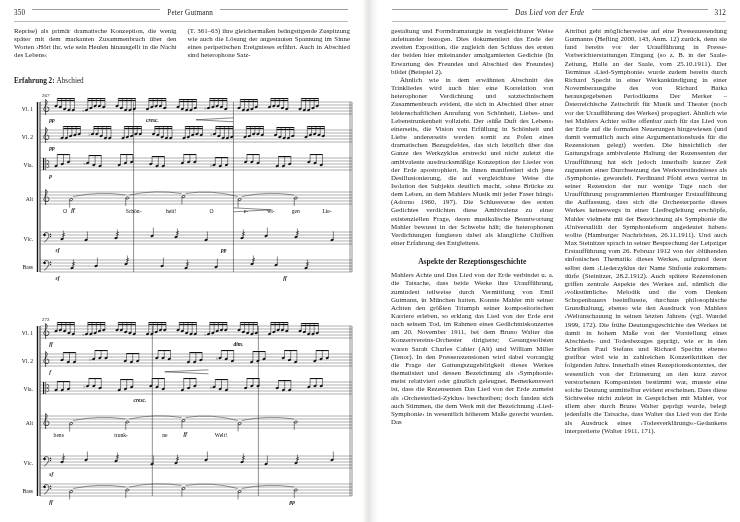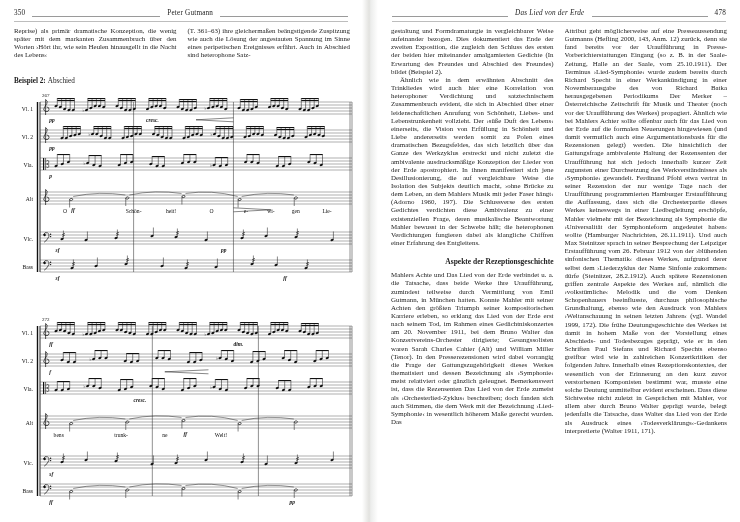--- a/index.html
+++ b/index.html
@@ -3,34 +3,34 @@
 <meta charset="utf-8">
 <style>
   *{box-sizing:border-box}
   html,body{margin:0;padding:0}
   body{width:740px;height:522px;overflow:hidden;background:#f4f4f2;
        font-family:"Liberation Serif","DejaVu Serif",serif;color:#1c1c1c}
   .spread{display:flex;width:740px;height:522px}
   .page{position:relative;width:362px;height:522px;background:#ffffff}
   .gutter{width:16px;height:522px;
           background:linear-gradient(90deg,#ffffff 0%,#e2e2df 45%,#ecedec 55%,#ffffff 100%)}
-  .pagehead{position:absolute;top:9px;left:14px;right:14px;display:flex;align-items:flex-end;
+  .pagehead{position:absolute;top:9px;left:14px;right:14px;display:flex;align-items:flex-start;
             gap:7px;font-size:7.2px;letter-spacing:.2px;white-space:nowrap}
   .hrule{flex:1;height:0;border-top:0.7px solid #9a9a9a}
   .headrule{position:absolute;top:20.5px;left:14px;right:14px;border-top:0.6px solid #bdbdbd}
   .runhead.it{font-style:italic}
   .topcols{position:absolute;top:27px;left:14px;right:12px;display:flex;gap:11px}
   .textcol{flex:1;text-align:justify;font-size:6.9px;line-height:8.15px}
   .exlabel{position:absolute;top:77px;left:14px;font-size:7.2px}
   .exlabel .bd{font-weight:bold;margin-right:2px}
   .cols{position:absolute;top:27px;left:13px;right:13px;bottom:7px;display:flex;gap:11px;overflow:hidden}
   .pagecol{overflow:hidden}
   .par{margin:0}
   .par.ind{text-indent:9px}
-  .par.h{font-weight:bold;font-size:7.5px;line-height:9px;margin:10px 0 5px;text-align:right;text-indent:0}
+  .par.h{font-weight:bold;font-size:7.5px;line-height:9px;margin:10px 0 5px;text-align:center;text-indent:0}
   .it{}
   .bd{font-weight:bold}
   #scoresvg{position:absolute;top:88px;left:10px}
   #scoresvg text{font-family:"Liberation Serif","DejaVu Serif",serif;fill:#111}
   #scoresvg .dyn{font-style:italic;font-weight:bold}
   #scoresvg .acc{font-family:"DejaVu Sans",sans-serif}
 </style>
 </head>
 <body>
 
@@ -48,21 +48,21 @@
     <div class="topcols">
       <div class="textcol">
           <div class="par"><span>Reprise) als primär dramatische Konzeption, die wenig später mit dem markanten Zusammenbruch über den Worten ›Hört ihr, wie sein Heulen hinausgellt in die Nacht des Lebens‹</span></div>
         </div>
       <div class="textcol">
           <div class="par"><span>(T. 361–63) ihre gleichermaßen beängstigende Zuspitzung wie auch die Lösung der angestauten Spannung im Sinne eines peripetischen Ereignisses erfährt. Auch in </span><span class="it">Abschied</span><span> sind heterophone Satz-</span></div>
         </div>
     </div>
 
     <div class="exlabel">
-      <span class="bd">Beispiel 2:</span><span class="it">Abschied</span>
+      <span class="bd">Erfahrung 2:</span><span class="it">Abschied</span>
     </div>
 
     <svg id="scoresvg" width="346" height="428" viewBox="0 0 346 428" preserveAspectRatio="xMinYMin meet">
         <g>
           <line x1="30" y1="14" x2="30" y2="184" stroke="#111" stroke-width="0.9"></line>
           <rect x="26.8" y="14" width="1.4" height="170" fill="#111"></rect>
           <text x="32" y="9" font-size="5" text-anchor="start" class="barnum">267</text>
           <line x1="123.6" y1="14" x2="123.6" y2="184" stroke="#222" stroke-width="0.5"></line>
           <line x1="223.44" y1="14" x2="223.44" y2="184" stroke="#222" stroke-width="0.5"></line>
           <line x1="342" y1="14" x2="342" y2="184" stroke="#222" stroke-width="0.5"></line>
@@ -876,21 +876,21 @@
       </svg>
   </div>
 
   <div class="gutter"></div>
 
   <div class="page">
     <div class="pagehead">
       <span class="hrule"></span>
       <span class="runhead it">Das Lied von der Erde</span>
       <span class="hrule"></span>
-      <span>478</span>
+      <span>312</span>
     </div>
     <div class="headrule"></div>
 
     <div class="cols">
       <div class="textcol pagecol">
           <div class="par"><span>gestaltung und Formdramaturgie in vergleichbarer Weise aufeinander bezogen. Dies dokumentiert das Ende der zweiten Exposition, die zugleich den Schluss des ersten der beiden hier miteinander amalgamierten Gedichte (</span><span class="it">In Erwartung des Freundes</span><span> und </span><span class="it">Abschied des Freundes</span><span>) bildet (Beispiel 2).</span></div>
           <div class="par ind"><span>Ähnlich wie in dem erwähnten Abschnitt des </span><span class="it">Trinkliedes</span><span> wird auch hier eine Korrelation von heterophoner Verdichtung und satztechnischem Zusammenbruch evident, die sich in </span><span class="it">Abschied</span><span> über einer leidenschaftlichen Anrufung von Schönheit, Liebes- und Lebenstrunkenheit vollzieht. Der ›süße Duft des Lebens‹ einerseits, die Vision von Erfüllung in Schönheit und Liebe andererseits werden somit zu Polen eines dramatischen Bezugsfeldes, das sich letztlich über das Ganze des Werkzyklus erstreckt und nicht zuletzt die ambivalente ausdrucksmäßige Konzeption der </span><span class="it">Lieder von der Erde</span><span> apostrophiert. In ihnen manifestiert sich jene Desillusionierung, die auf vergleichbare Weise die Isolation des Subjekts deutlich macht, ›ohne Brücke zu dem Leben, an dem Mahlers Musik mit jeder Faser hängt‹ (Adorno 1960, 197). Die Schlussverse des ersten Gedichtes verdichten diese Ambivalenz zu einer existenziellen Frage, deren musikalische Beantwortung Mahler bewusst in der Schwebe hält; die heterophonen Verdichtungen fungieren dabei als klangliche Chiffren einer Erfahrung des Entgleitens.</span></div>
           <div class="par h"><span>Aspekte der Rezeptionsgeschichte</span></div>
           <div class="par"><span>Mahlers </span><span class="it">Achte</span><span> und </span><span class="it">Das Lied von der Erde</span><span> verbindet u. a. die Tatsache, dass beide Werke ihre Uraufführung, zumindest teilweise durch Vermittlung von Emil Gutmann, in München hatten. Konnte Mahler mit seiner </span><span class="it">Achten</span><span> den größten Triumph seiner kompositorischen Karriere erleben, so erklang das </span><span class="it">Lied von der Erde</span><span> erst nach seinem Tod, im Rahmen eines Gedächtniskonzertes am 20. November 1911, bei dem Bruno Walter das Konzertvereins-Orchester dirigierte; Gesangssolisten waren Sarah Charles Cahier (Alt) und William Miller (Tenor). In den Presserezensionen wird dabei vorrangig die Frage der Gattungszugehörigkeit dieses Werkes thematisiert und dessen Bezeichnung als ›Symphonie‹ meist relativiert oder gänzlich geleugnet. Bemerkenswert ist, dass die Rezensenten </span><span class="it">Das Lied von der Erde</span><span> zumeist als ›Orchesterlied-Zyklus‹ beschreiben; doch fanden sich auch Stimmen, die dem Werk mit der Bezeichnung ›Lied-Symphonie‹ in wesentlich höherem Maße gerecht wurden. Das</span></div>
         </div>

